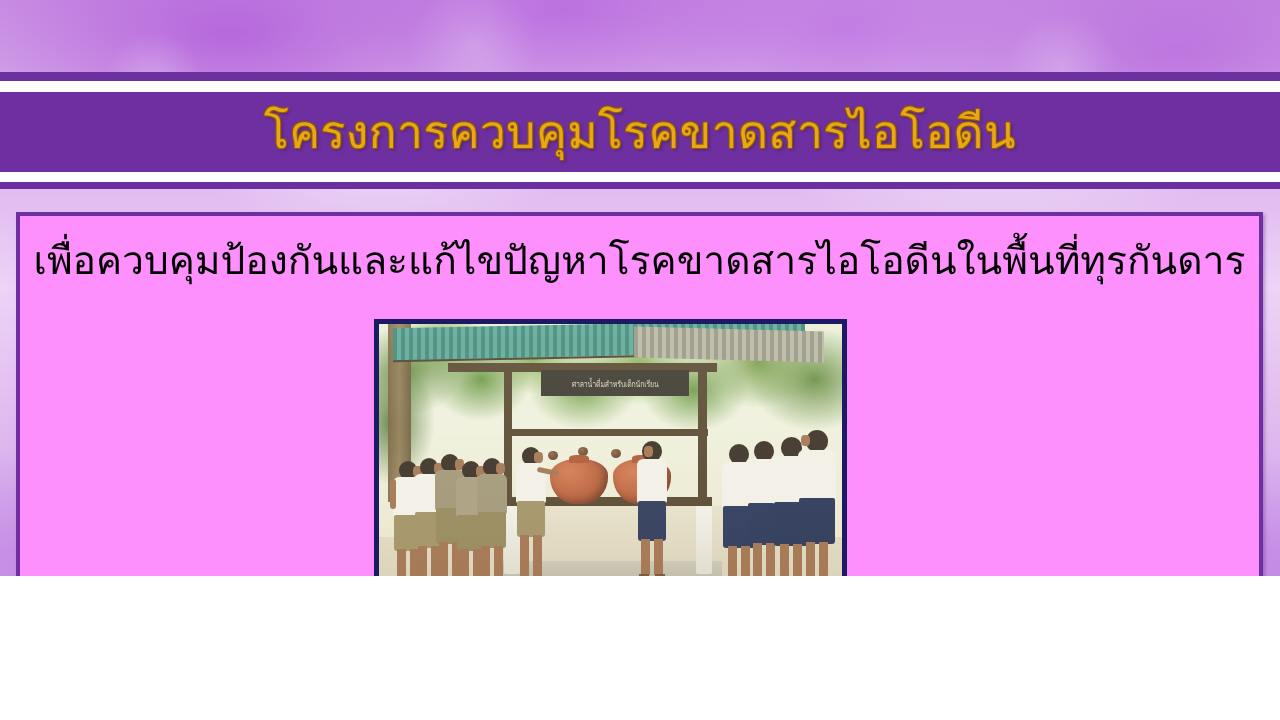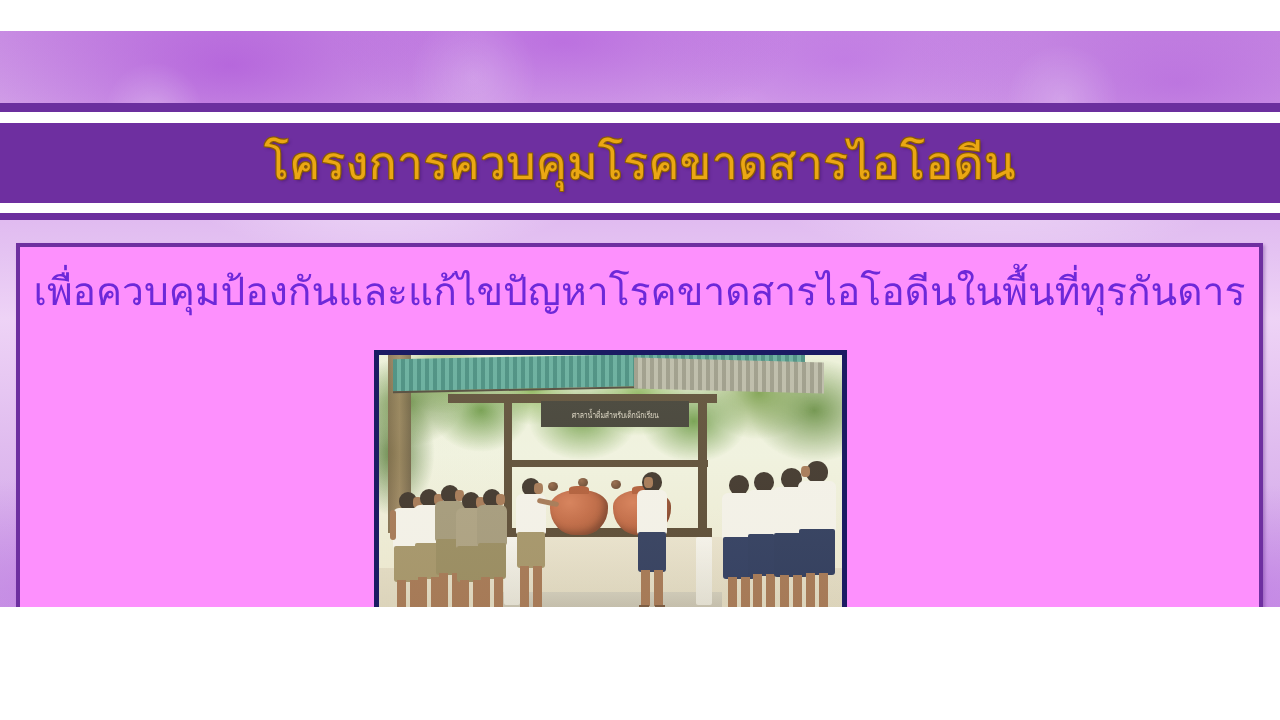--- a/index.html
+++ b/index.html
@@ -10,21 +10,20 @@
     overflow: hidden;
     font-family: "DejaVu Sans", "Liberation Sans", sans-serif;
   }
 
   .slide {
     position: relative;
     width: 1280px;
     height: 576px;
     overflow: hidden;
     background-color: #d9a8e8;
-    margin-top: 31px;
   }
 
   
   .bg-wash {
     position: absolute;
     inset: 0;
     background-color: #ddb2ec;
     background-image:
       radial-gradient(ellipse 420px 190px at 18% 6%,  rgba(168, 74, 214, .62) 0%, rgba(168, 74, 214, 0) 62%),
       radial-gradient(ellipse 360px 150px at 44% 2%,  rgba(176, 86, 220, .55) 0%, rgba(176, 86, 220, 0) 64%),
@@ -122,21 +121,21 @@
   }
 
   .body-text {
     position: absolute;
     left: 0; right: 0;
     top: 24px;
     text-align: center;
     font-family: "DejaVu Sans", "Liberation Sans", sans-serif;
     font-size: 39px;
     line-height: 1.1;
-    color: #6d28d9;
+    color: #000000;
     white-space: nowrap;
   }
 
   
   .photo-frame {
     position: absolute;
     left: 354px;
     top: 103px;
     width: 473px;
     height: 353px;

